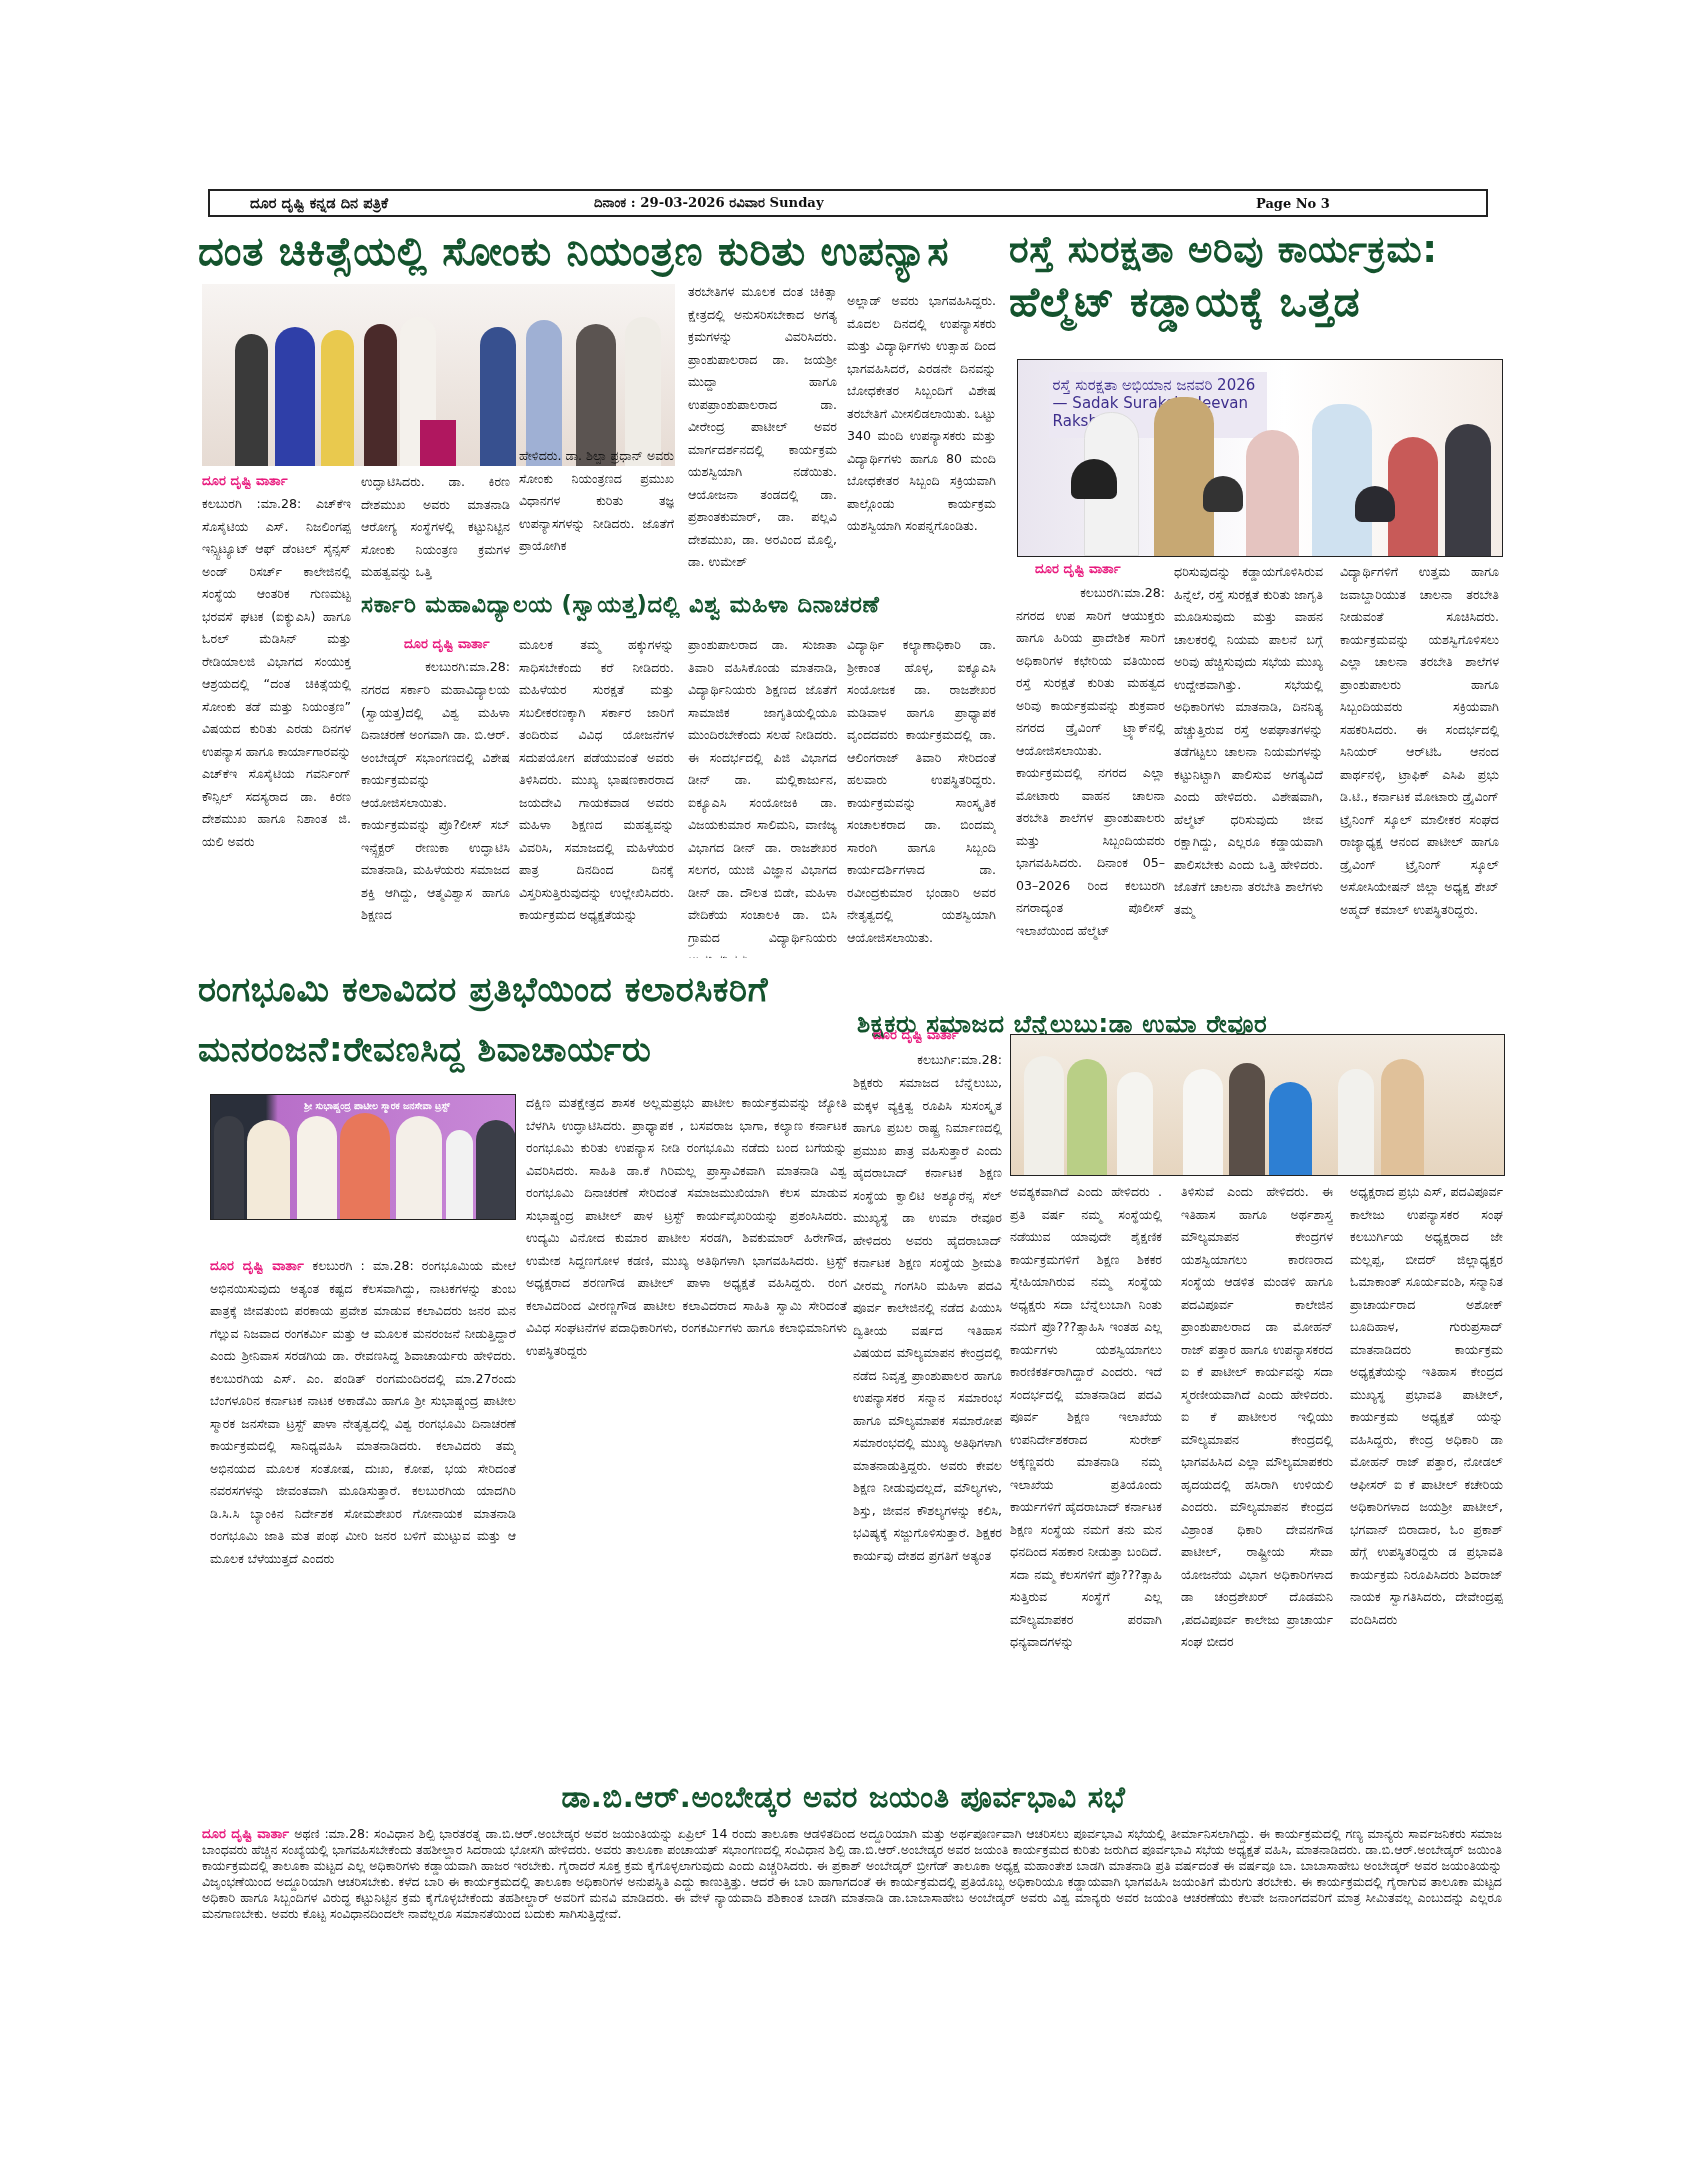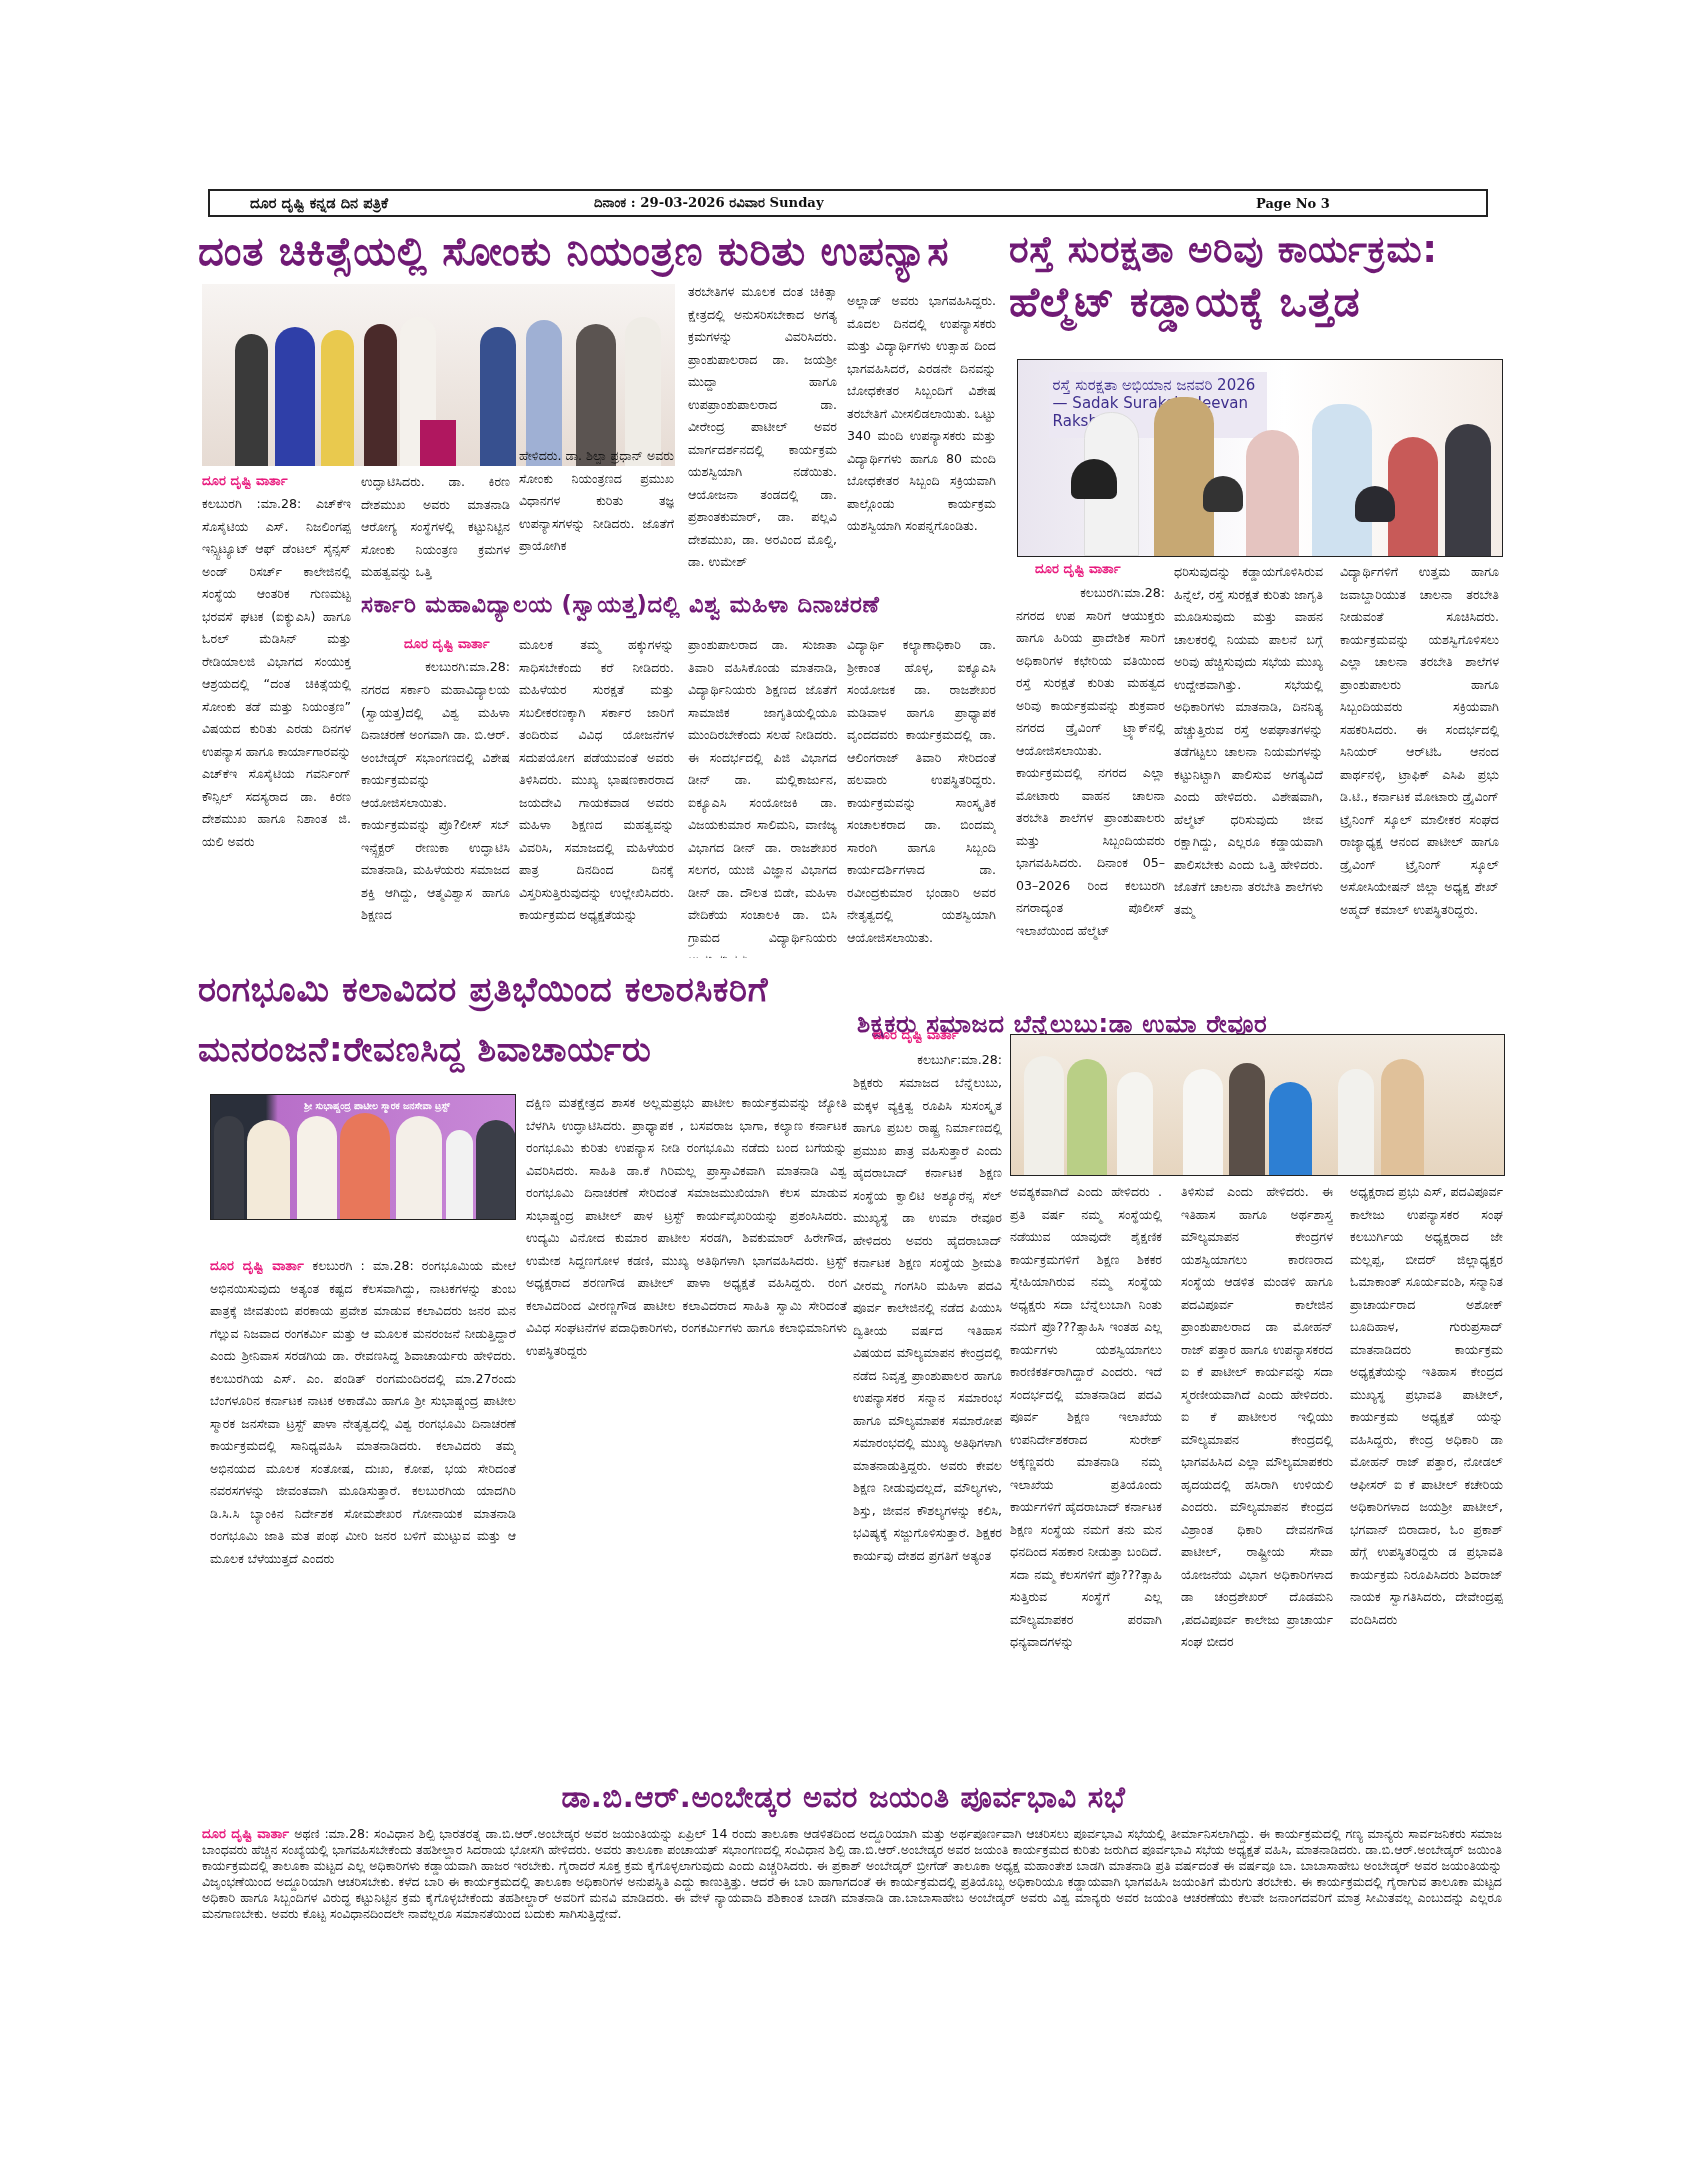--- a/index.html
+++ b/index.html
@@ -2,21 +2,21 @@
 <html style="font-size:10.6px"><head>
 <meta charset="utf-8">
 <style>
   html,body{margin:0;padding:0;background:#ffffff;}
   body{width:1687px;height:2183px;position:relative;overflow:hidden;font-family:"DejaVu Sans",sans-serif;color:#111;}
   .abs{position:absolute;}
   .masthead{left:208px;top:189px;width:1280px;height:28px;border:2px solid #222;box-sizing:border-box;display:flex;align-items:center;font-family:"DejaVu Serif",serif;font-weight:bold;}
   .masthead .paper{margin-left:40px;font-size:14.6px;width:344px;}
   .masthead .date{font-size:13.2px;width:662px;}
   .masthead .page{font-size:13px;}
-  .headline{font-family:"DejaVu Sans",sans-serif;font-weight:900;color:#701a75;letter-spacing:0.7px;white-space:nowrap;}
+  .headline{font-family:"DejaVu Sans",sans-serif;font-weight:900;color:#14532d;letter-spacing:0.7px;white-space:nowrap;}
   .h-xl{font-size:40px;}
   .h-sm{font-size:22.5px;}
   .col{font-size:12.6px;line-height:22.5px;text-align:justify;}
   .byline{color:#e8197d;font-weight:bold;font-size:13.2px;}
   .photo{background:linear-gradient(135deg,#e8e2dc,#c9b9ad);border:1.3px solid #222;box-sizing:border-box;overflow:hidden;}
   .photo .fig{position:absolute;bottom:0;border-radius:26.5px 26.5px 0 0;}
   .body-wide{font-size:12.6px;line-height:16px;text-align:justify;}
 </style>
 </head>
 <body>

